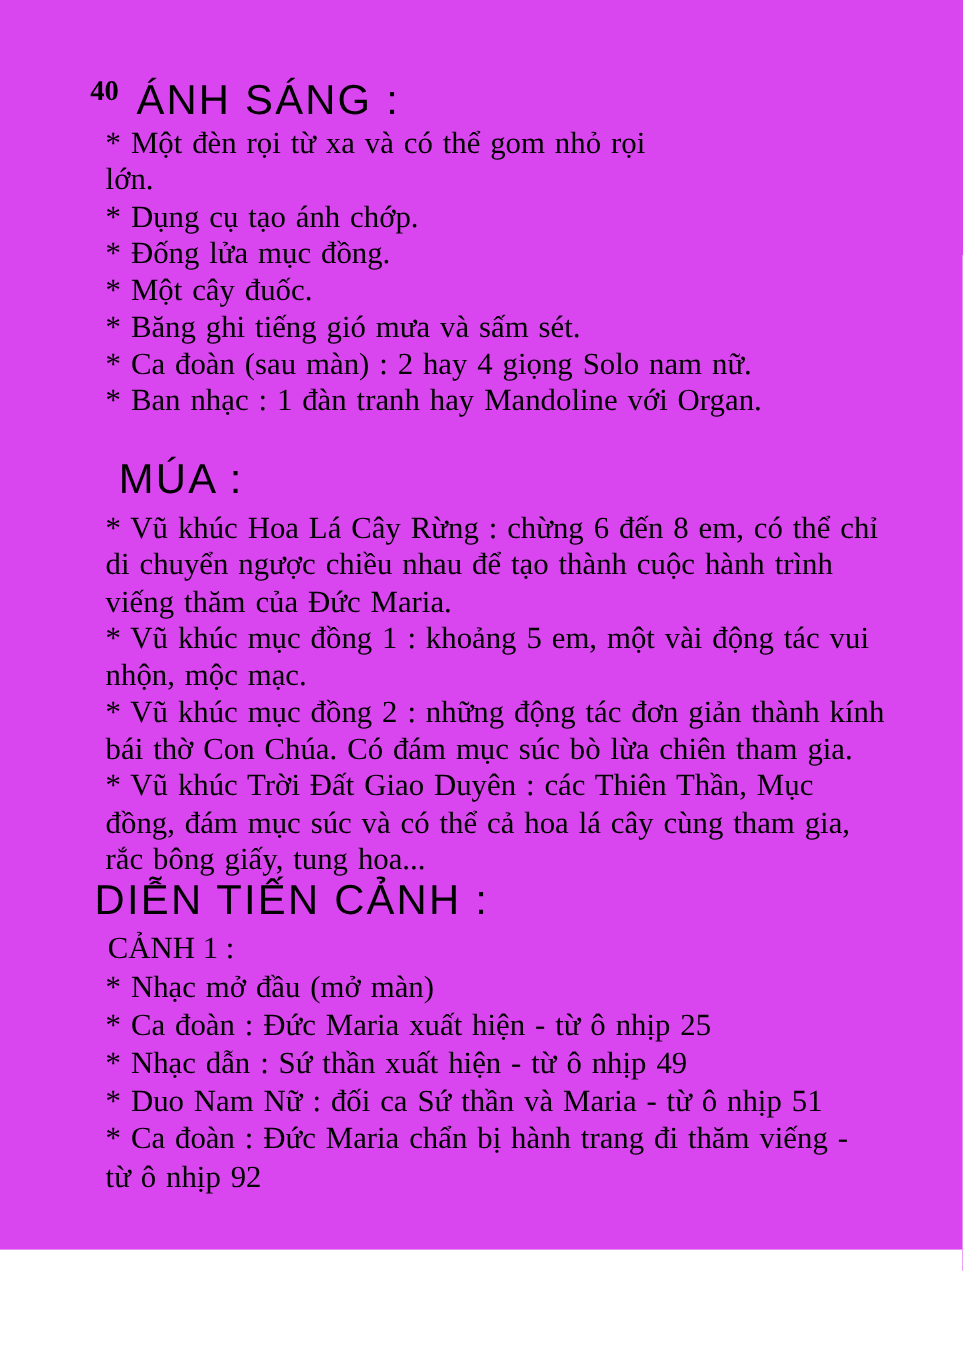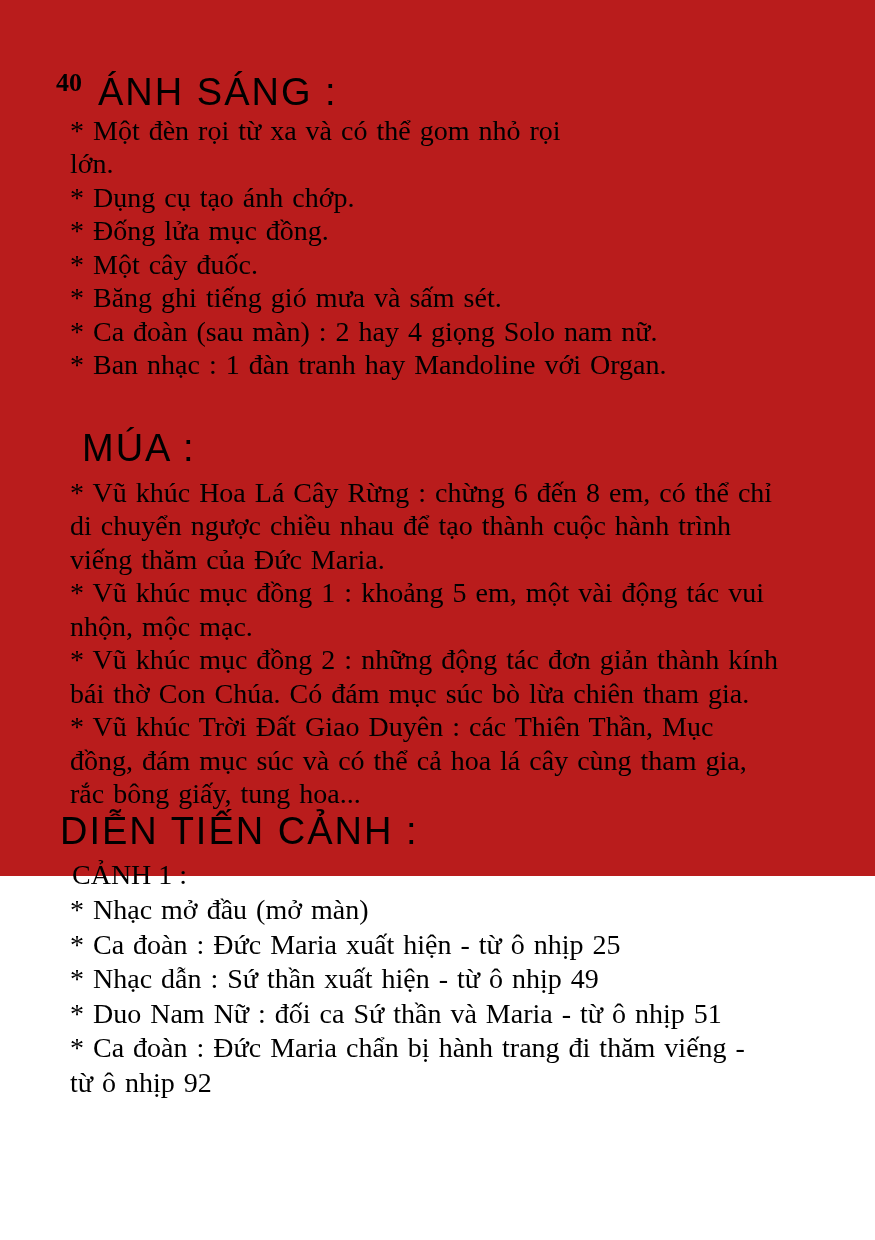--- a/index.html
+++ b/index.html
@@ -6,24 +6,24 @@
   body {
     width: 875px;
     height: 1240px;
     background: #ffffff;
     color: #000000;
     font-family: "Liberation Serif", serif;
     overflow: hidden;
   }
   .page {
     width: 875px;
-    height: 876px;
-    background: #b91c1c;
+    height: 1136px;
+    background: #d946ef;
     box-sizing: border-box;
-    padding: 68px 55px 0 64px;
+    padding: 68px 55px 0 90px;
   }
   
   .heading {
     font-family: "Liberation Sans", sans-serif;
     font-weight: 400;
     font-size: 38px;
     letter-spacing: 2px;
     line-height: 1.1;
     white-space: nowrap;
   }
@@ -34,21 +34,21 @@
   .page-number {
     font-family: "Liberation Serif", serif;
     font-weight: 700;
     font-size: 26px;
     line-height: 1;
     margin-left: -8px;
     margin-top: 2px;
   }
   .heading-1 { margin-left: 16px; margin-top: 4px; }
   .heading-2 { margin-left: 10px; margin-top: 8px; margin-bottom: 4px; }
-  .heading-3 { margin-left: 18px; margin-top: 46px; margin-bottom: 6px; }
+  .heading-3 { margin-left: 18px; margin-top: 34px; margin-bottom: 6px; }
   .heading-4 { margin-left: -4px; margin-bottom: 6px; }
   .subheading {
     font-family: "Liberation Serif", serif;
     font-size: 28px;
     margin-left: 8px;
     margin-bottom: 2px;
     line-height: 33px;
   }
   .body-lines { margin-left: 6px; }
   .line {

